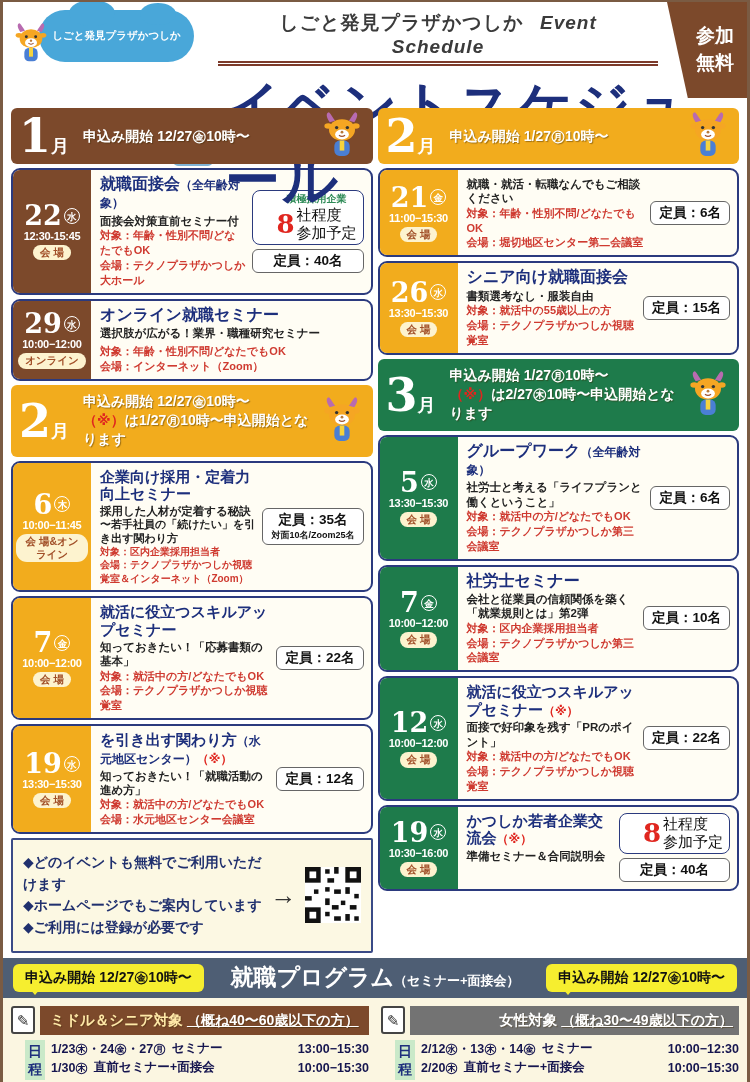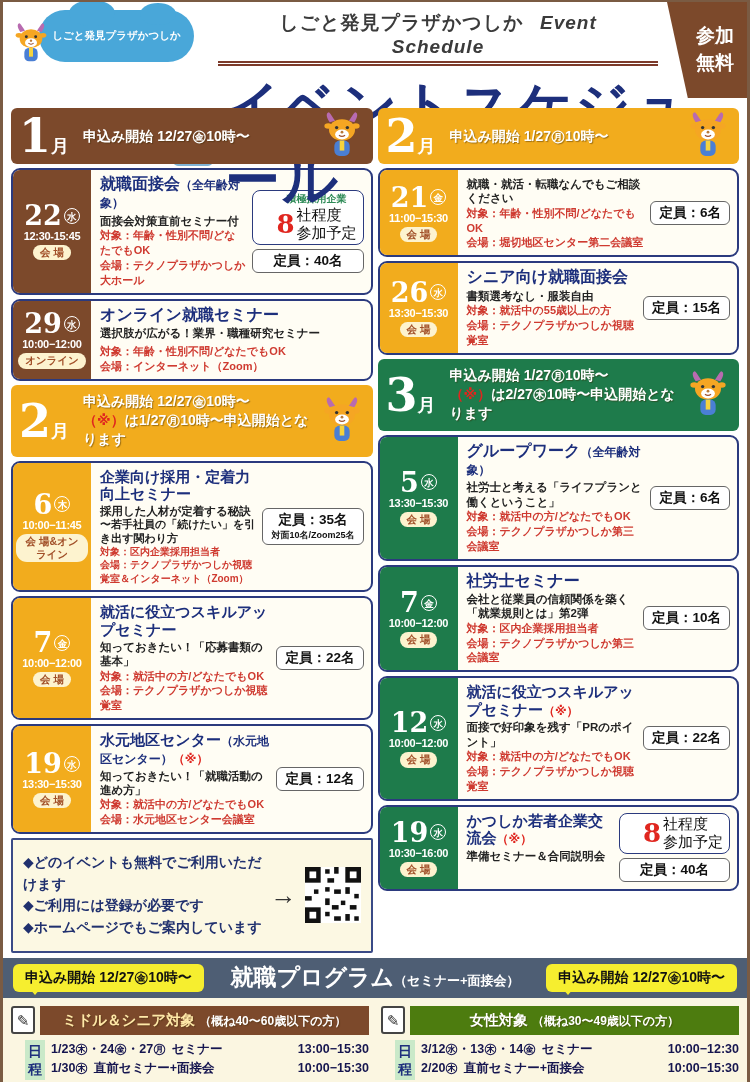--- a/index.html
+++ b/index.html
@@ -93,30 +93,30 @@
   .progtitle { color:#fff; flex:1; text-align:center; font-size:23px; font-weight:bold; white-space:nowrap; }
   .progtitle .pnote { font-size:13px; font-weight:bold; }
 
   .progwrap { background:#fbf6e1; padding:8px 8px 4px 8px; display:flex; gap:12px; }
   .progcol { flex:1; min-width:0; }
   .pchead { display:flex; align-items:center; gap:5px; }
   .memoicon { width:24px; height:28px; background:#fff; border:2px solid #444; border-radius:3px;
               font-size:15px; text-align:center; line-height:26px; color:#333; flex:0 0 auto; }
   .pcbar { flex:1; color:#fff; font-weight:bold; padding:5px 6px; text-align:center; font-size:14.5px;
            text-shadow:1px 1px 1px rgba(60,40,0,.4); white-space:nowrap; }
-  .pcbar .hnote { font-size:12px; }
+  .pcbar .hnote { font-size:14px;text-decoration:underline; }
   .bar-brown { background:#7c492b; } .bar-brown .h { color:#ffe9a8; }
-  .bar-yellow { background:#4d7c0f; } .bar-yellow .h { color:#fff; }
+  .bar-yellow { background:#737373;text-align:right; } .bar-yellow .h { color:#fff; }
   .schedule { display:flex; gap:6px; margin-top:5px; align-items:stretch; padding-left:14px; }
   .dlabel { background:#c9e9c9; color:#1d2f7c; font-weight:bold; padding:2px 3px; font-size:14px;
             width:20px; text-align:center; line-height:1.3; align-self:center; }
   .drows { flex:1; }
   .drow { display:flex; font-weight:bold; color:#15154f; font-size:12.5px; line-height:1.5; gap:6px; }
   .drow .dd { white-space:nowrap; }
-  .drow .dk { flex:1; white-space:nowrap; }
+  .drow .dk { flex:1; white-space:nowrap;font-family:Liberation Mono, monospace; }
   .drow .dt { white-space:nowrap; }
 </style>
 </head>
 <body>
 
 <div class="page">
 
   <div class="topbar">
     <div class="ribbon">
       <span>参加</span>
@@ -317,38 +317,38 @@
         <div class="datecol c-yellow">
           <div class="dayrow">
               <span class="day">19</span>
               <span class="wd">水</span>
             </div>
           <div class="time">13:30−15:30</div>
           <div class="modebadge">会 場</div>
         </div>
         <div class="content">
           <div class="cleft">
-            <div class="titleline" style="font-size:15px;"><span>水元地区センター</span><span class="tnote">（水元地区センター）</span><span class="tnote rednote">（※）</span></div>
+            <div class="titleline" style="font-size:15px;"><span>を引き出す関わり方</span><span class="tnote">（水元地区センター）</span><span class="tnote rednote">（※）</span></div>
             <div class="sub">知っておきたい！「就職活動の進め方」</div>
             <div class="info">
                 <div>対象：就活中の方/どなたでもOK</div>
                 <div>会場：水元地区センター会議室</div>
               </div>
           </div>
           <div class="cright">
               <div class="cap">定員：12名</div>
             </div>
         </div>
       </div>
 
       <div class="notes">
         <div class="notelines">
           <div>◆どのイベントも無料でご利用いただけます</div>
+          <div>◆ホームページでもご案内しています</div>
           <div>◆ご利用には登録が必要です</div>
-          <div>◆ホームページでもご案内しています</div>
         </div>
         <div class="bigarrow">→</div>
         <svg class="qr" viewBox="0 0 25 25">
           <rect width="25" height="25" fill="#fff"></rect>
             <g fill="#111">
           <rect x="0" y="0" width="7" height="7"></rect>
               <rect x="18" y="0" width="7" height="7"></rect>
               <rect x="0" y="18" width="7" height="7"></rect>
           <rect x="2" y="2" width="3" height="3" fill="#fff"></rect>
               <rect x="20" y="2" width="3" height="3" fill="#fff"></rect>
@@ -606,21 +606,21 @@
 
     <div class="progcol">
       <div class="pchead">
         <div class="memoicon">✎</div>
         <div class="pcbar bar-yellow"><span class="h">女性対象</span> <span class="hnote">（概ね30〜49歳以下の方）</span></div>
       </div>
       <div class="schedule">
         <div class="dlabel">日程</div>
         <div class="drows">
           <div class="drow">
-              <span class="dd">3/12㊌・13㊍・14㊎</span>
+              <span class="dd">2/12㊌・13㊍・14㊎</span>
               <span class="dk">セミナー</span>
               <span class="dt">10:00−12:30</span>
             </div>
           <div class="drow">
               <span class="dd">2/20㊍</span>
               <span class="dk">直前セミナー+面接会</span>
               <span class="dt">10:00−15:30</span>
             </div>
         </div>
       </div>

